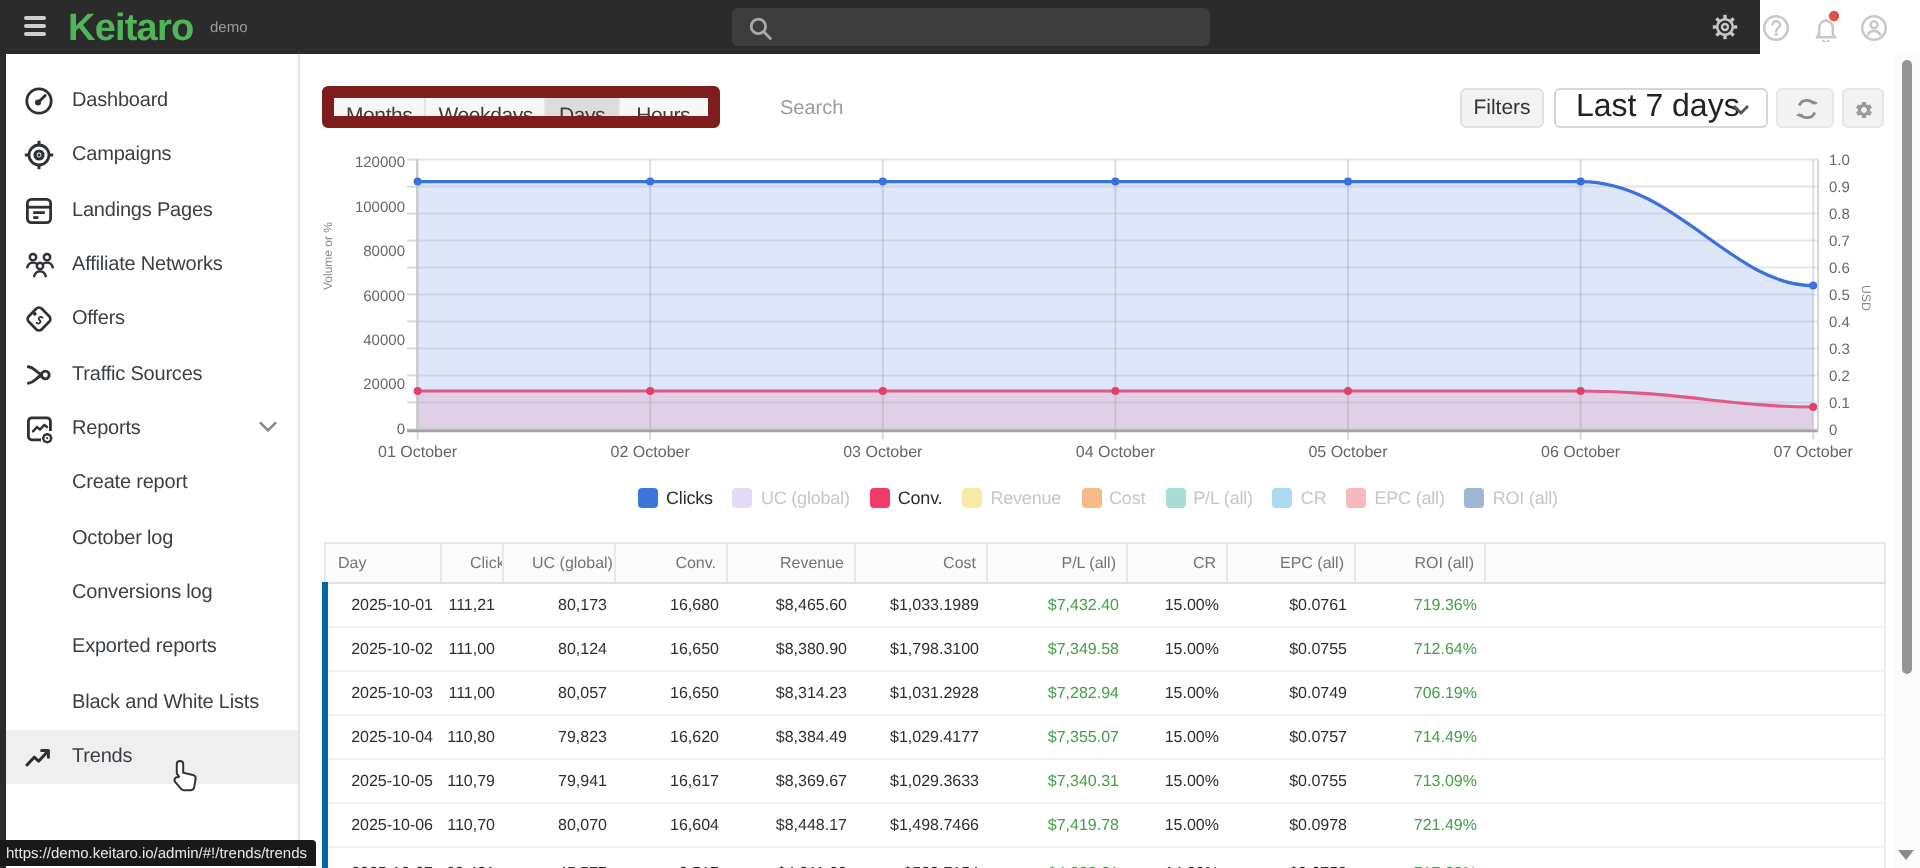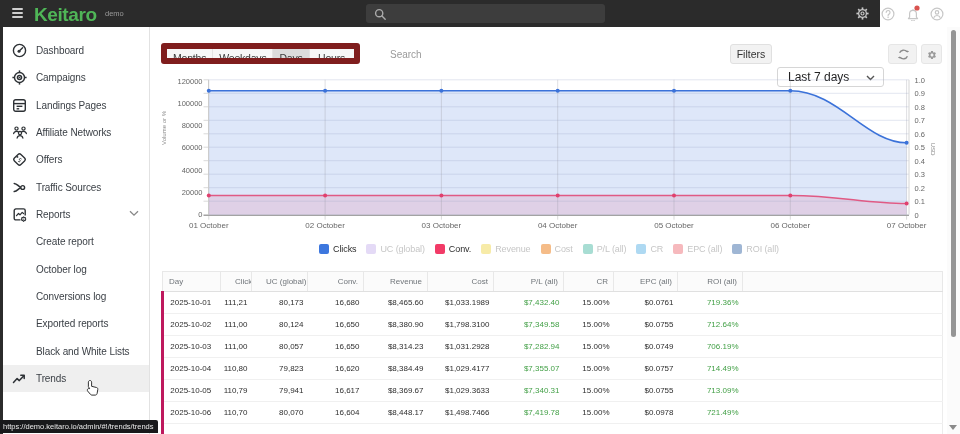--- a/index.html
+++ b/index.html
@@ -32,39 +32,39 @@
 #content { position:absolute; left:151px; top:27px; width:796px; height:407px; background:#fff; z-index:10; }
 
 
 #tabs { position:absolute; left:10px; top:16px; height:21px; display:flex; border:6px solid #7f1d1d; border-radius:3px; overflow:hidden; background:#fdba74; }
 .tab { height:19px; line-height:19px; padding:0 6px; font-size:10.5px; letter-spacing:-0.2px; color:#3c3c3c; border-right:1px solid #e4e4e4; background:#f7f7f7; }
 .tab:last-child { border-right:none; }
 .tab.sel { background:#dcdcdc; }
 
 
 #filters { position:absolute; left:579px; top:17px; width:42px; height:20px; background:#f2f2f2; border:1px solid #e0e0e0; border-radius:3px; font-size:10.5px; color:#333; text-align:center; line-height:18px; }
-#daterange { position:absolute; left:626px; top:17px; width:107px; height:20px; background:#fff; border:1px solid #d6d6d6; border-radius:3px; font-size:12px; color:#222; line-height:18px; padding-left:10px;margin-top:23px; }
+#daterange { position:absolute; left:626px; top:17px; width:107px; height:20px; background:#fff; border:1px solid #d6d6d6; border-radius:3px; font-size:16px; color:#222; line-height:18px; padding-left:10px; }
 #daterange svg { position:absolute; right:8px; top:7px; }
 #refreshbtn { position:absolute; left:737px; top:17px; width:29px; height:20px; background:#f2f2f2; border:1px solid #e6e6e6; border-radius:3px; }
 #gearbtn { position:absolute; left:770px; top:17px; width:21px; height:20px; background:#f2f2f2; border:1px solid #e6e6e6; border-radius:3px; }
 
 
 #legend { position:absolute; left:0; top:217px; width:796px; display:flex; justify-content:center; align-items:center; gap:10px; }
 .litem { display:flex; align-items:center; gap:4px; font-size:9px; letter-spacing:-0.1px; color:#c6c6c6; white-space:nowrap; }
 .litem.on { color:#2d2d2d; }
 .lsq { width:10px; height:10px; border-radius:2px; display:inline-block; }
 
 
 #tablewrap { position:absolute; left:10px; top:244px; width:780px; }
 table { border-collapse:collapse; table-layout:fixed; width:780px; font-size:8px; }
 th { height:20px; font-weight:normal; color:#70757a; font-size:8px; background:#fbfbfb; border:1px solid #e8e8e8; border-bottom:1px solid #e0e0e0; text-align:right; padding:0 5px 0 14px; white-space:nowrap; overflow:hidden; }
 th.l { text-align:left; padding-left:6px; }
 td:last-child { border-right:1px solid #ececec; }
 td { height:22px; color:#2e2e2e; text-align:right; padding:0 4px 0 0; border-bottom:1px solid #f0f0f0; white-space:nowrap; overflow:hidden; }
-td.l { text-align:center; padding-left:1px; border-left:3px solid #be185d; }
+td.l { text-align:right; padding-left:1px; border-left:3px solid #0369a1; }
 td.g { color:#43a047; }
 tr.part td { border-bottom:none; padding-top:3px; }
 
 
 #sbtrack { position:absolute; right:0; top:27px; width:13px; height:407px; background:#fbfbfb; z-index:40; }
 #sbthumb { position:absolute; right:4px; top:3px; width:5px; height:307px; background:#959595; border-radius:3px; }
 #sbarrow { position:absolute; right:3px; bottom:4px; width:0; height:0; border-left:4px solid transparent; border-right:4px solid transparent; border-top:5px solid #8a8a8a; }
 
 
 #urltip { position:absolute; left:0; bottom:1px; height:13px; background:#18191b; color:#e8e8e8; font-size:7.5px; line-height:13px; padding:0 4px 0 3px; z-index:50; border-top-right-radius:2px; white-space:nowrap; }

